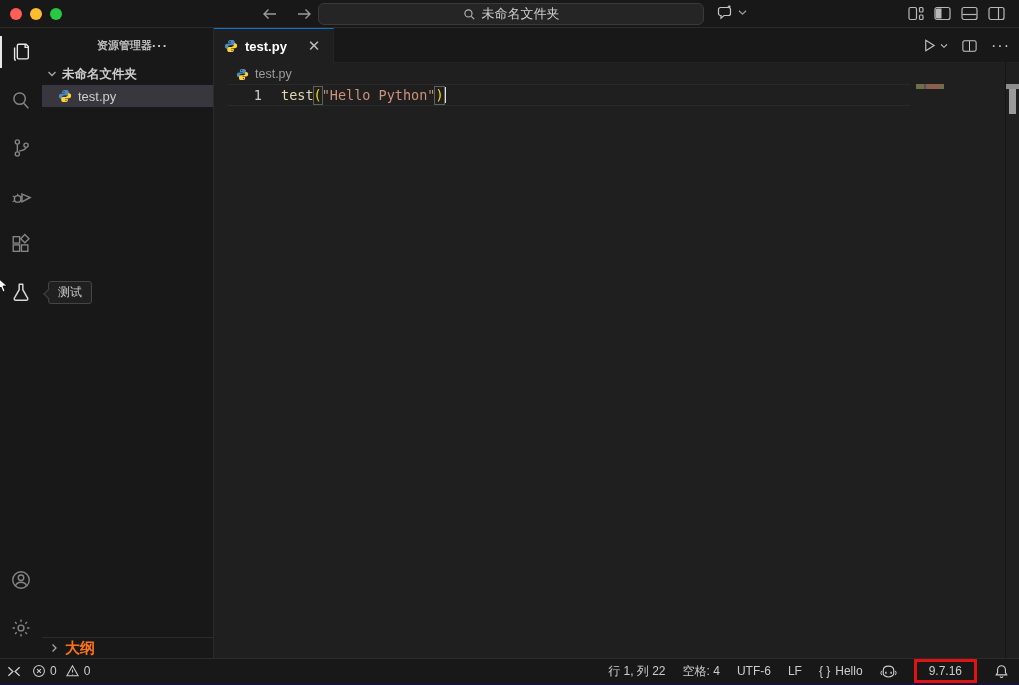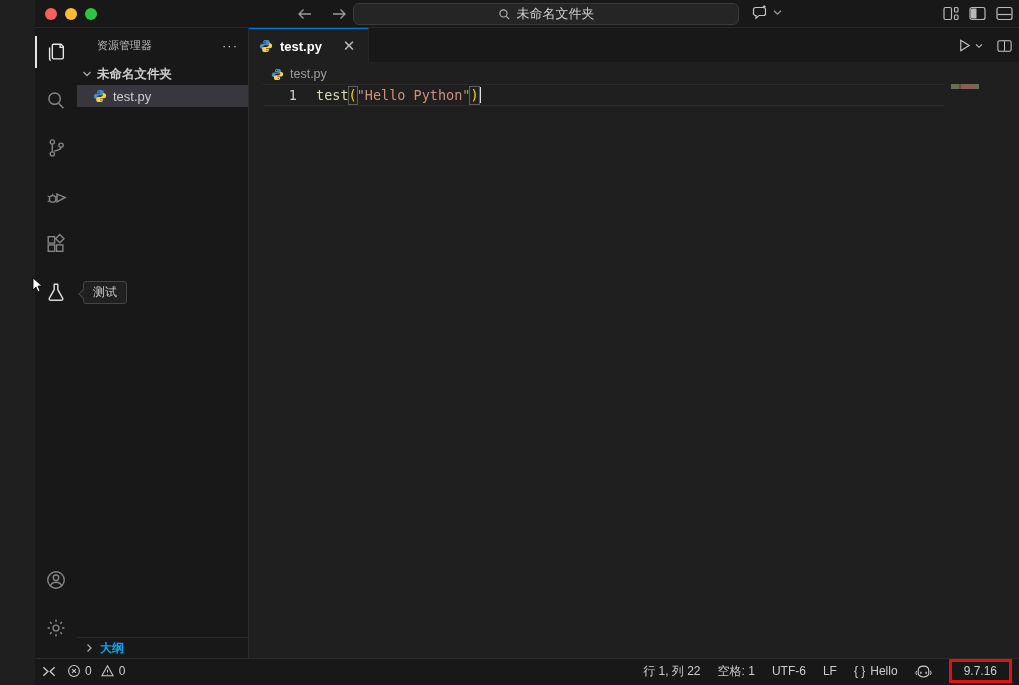--- a/index.html
+++ b/index.html
@@ -1,20 +1,20 @@
 <!DOCTYPE html>
 <html><head>
 <meta charset="utf-8">
 <style>
   * { margin:0; padding:0; box-sizing:border-box; }
   html,body { width:1019px; height:685px; overflow:hidden; }
   body { font-family:"Liberation Sans", sans-serif; background:#1f1f1f; color:#cccccc; position:relative; }
   svg { display:block; }
 
-  .window { position:absolute; inset:0; background:#181818;margin-left:35px; }
+  .window { position:absolute; inset:0; background:#181818; }
 
   
   .titlebar { position:absolute; left:0; top:0; width:1019px; height:28px; background:#181818; border-bottom:1px solid #2a2a2a; }
   .traffic { position:absolute; left:10px; top:8px; display:flex; gap:8px; }
   .tl { width:12px; height:12px; border-radius:50%; display:inline-block; }
   .tl.red{ background:#ff5f57; } .tl.yellow{ background:#febc2e; } .tl.green{ background:#28c840; }
   .navarrows { position:absolute; left:260px; top:4px; display:flex; gap:14px; color:#9a9a9a; }
   .navarrows .nb { width:20px; height:20px; display:flex; align-items:center; justify-content:center; }
   .cmdcenter { position:absolute; left:318px; top:3px; width:386px; height:22px; background:#252525; border:1px solid #3a3a3a;
                border-radius:6px; display:flex; align-items:center; justify-content:center; gap:6px; color:#cfcfcf; font-size:13px; }
@@ -25,29 +25,29 @@
   
   .activitybar { position:absolute; left:0; top:28px; width:42px; height:630px; background:#181818; }
   .ab-item { width:42px; height:48px; display:flex; align-items:center; justify-content:center; color:#868686; position:relative; }
   .ab-item.active { color:#e7e7e7; }
   .ab-item.active::before { content:""; position:absolute; left:0; top:8px; bottom:8px; width:1.5px; background:#e7e7e7; }
   .ab-item.hovered { color:#d7d7d7; }
   .ab-bottom { position:absolute; bottom:6px; left:0; }
 
   
   .sidebar { position:absolute; left:42px; top:28px; width:171px; height:630px; background:#181818; }
-  .sb-header { height:35px; display:flex; align-items:center; justify-content:space-between; padding:0 10px 0 20px;
-               font-size:11px; color:#bbbbbb; }
+  .sb-header { height:35px; display:flex; align-items:center; justify-content:center; padding:0 10px 0 20px;
+               font-size:11px; color:#bbbbbb;font-weight:bold; }
   .sb-more { color:#cccccc; letter-spacing:1px; font-size:13px; }
   .sb-section { height:22px; display:flex; align-items:center; gap:4px; padding-left:4px; font-size:12.5px; font-weight:bold; color:#cccccc; }
   .sb-file { height:22px; display:flex; align-items:center; gap:6px; padding-left:16px; font-size:13px; color:#cccccc; }
   .sb-file.selected { background:#37373d; }
   .sb-bottomsections { position:absolute; bottom:0; left:0; width:171px; }
   .sb-bsec { height:21px; border-top:1px solid #2b2b2b; display:flex; align-items:center; gap:5px; padding-left:6px;
-             font-size:12px; font-weight:bold; color:#0ea5e9; }
+             font-size:15px; font-weight:bold; color:#f97316; }
   .chev { color:#a8a8a8; }
 
   
   .editor { position:absolute; left:213px; top:28px; width:806px; height:630px; background:#1f1f1f; border-left:1px solid #2b2b2b; }
   .tabbar { position:absolute; left:0; top:0; width:806px; height:35px; background:#181818; border-bottom:1px solid #222222; }
   .tab { position:absolute; left:0; top:0; width:120px; height:35px; background:#1f1f1f; border-top:1.5px solid #0078d4;
          border-right:1px solid #252525; display:flex; align-items:center; gap:7px; padding:0 10px; }
   .tab-label { font-size:13px; color:#ffffff; }
   .tab-close { margin-left:auto; color:#bdbdbd; font-size:15px; width:18px; height:18px; display:flex; align-items:center; justify-content:center; border-radius:4px; }
   .editor-actions { position:absolute; right:10px; top:0; height:35px; display:flex; align-items:center; gap:14px; color:#c5c5c5; }
@@ -349,21 +349,21 @@
             </svg>
         </span>
         <span>0</span>
       </span>
     </div>
     <div class="sb-right">
       <span class="sb-item">
           <span>行 1, 列 22</span>
         </span>
       <span class="sb-item">
-          <span>空格: 1</span>
+          <span>空格: 4</span>
         </span>
       <span class="sb-item">
           <span>UTF-6</span>
         </span>
       <span class="sb-item">
           <span>LF</span>
         </span>
       <span class="sb-item">
         <span>{ }</span>
         <span>Hello</span>

